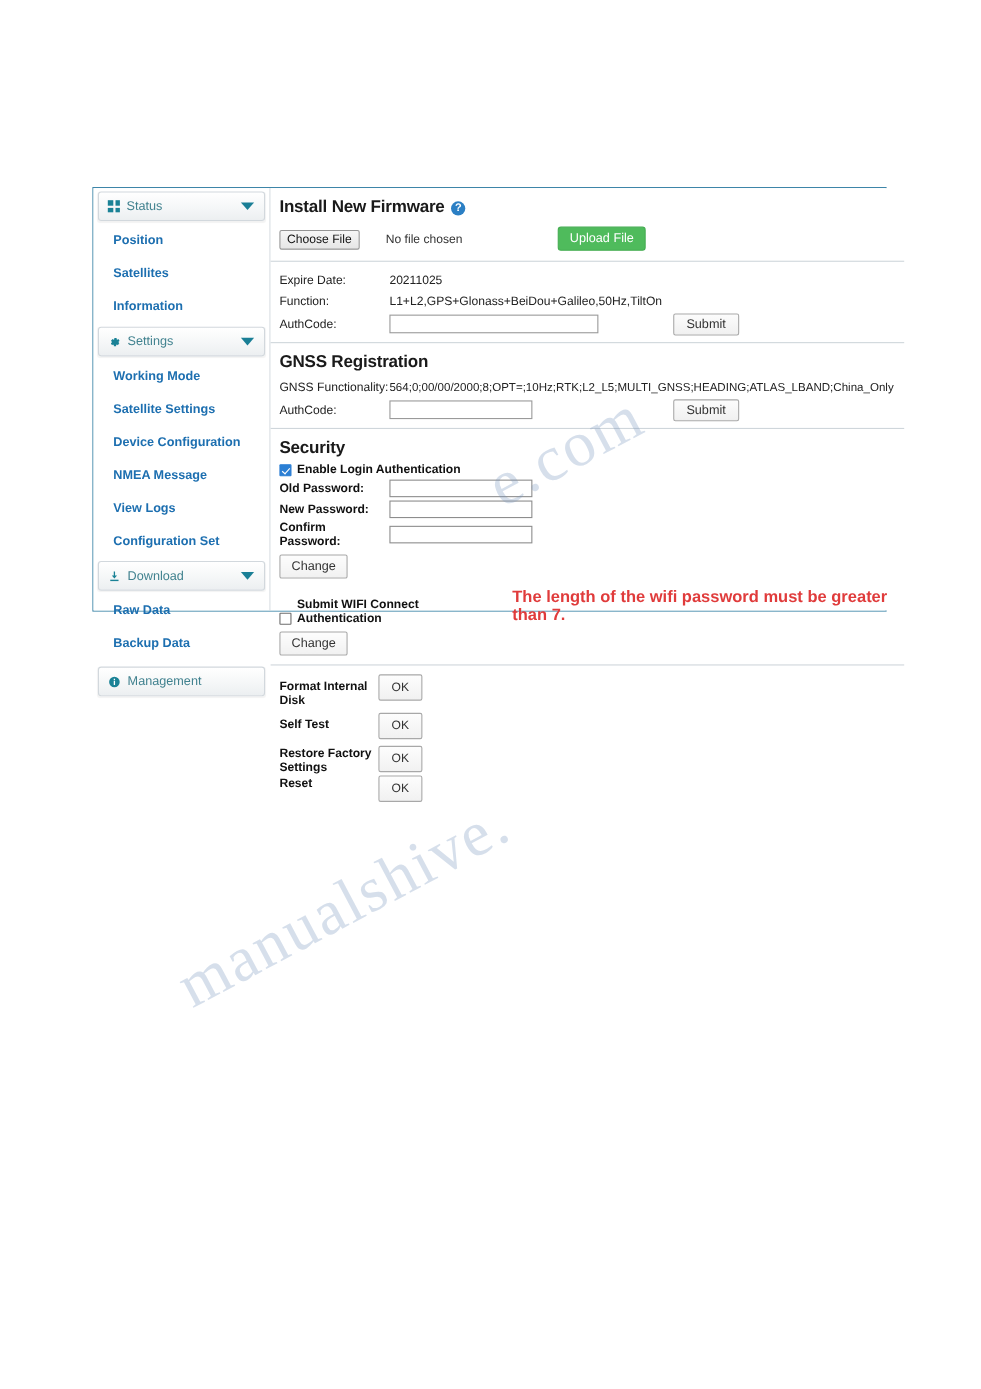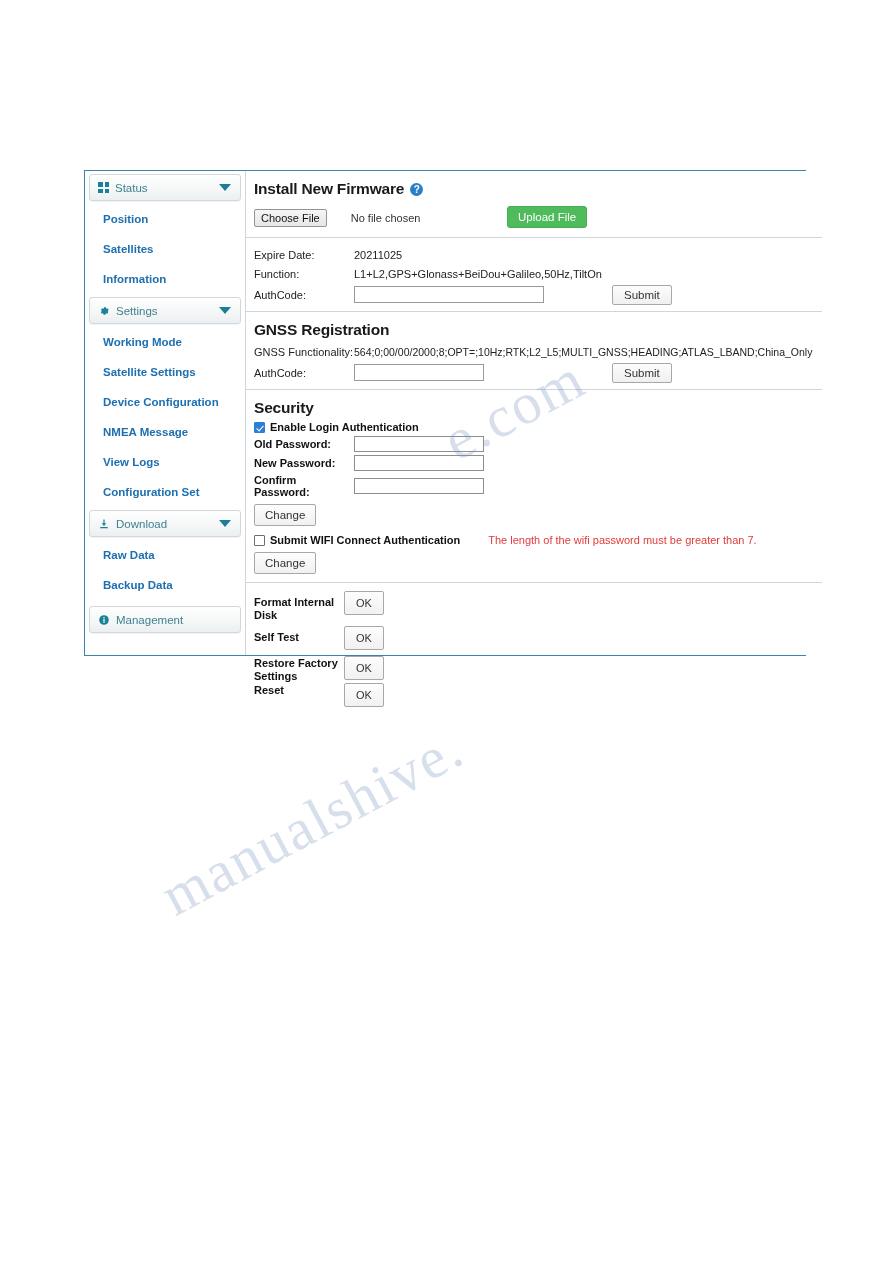--- a/index.html
+++ b/index.html
@@ -42,21 +42,21 @@
     transform: rotate(-28deg);
     transform-origin: left top;
   }
 
   
   #app-panel {
     position: absolute;
     left: 84px;
     top: 170px;
     width: 722px;
-    height: 486px;
+    height: 386px;
     box-sizing: border-box;
     border: 1px solid #3d85a8;
     background: #ffffff;
     display: flex;
     z-index: 10;
   }
 
   
   #sidebar {
     width: 161px;
@@ -268,24 +268,24 @@
     border: solid #ffffff;
     border-width: 0 1.6px 1.6px 0;
     transform: rotate(42deg);
   }
   .chk-label {
     font-size: 11px;
     font-weight: bold;
     color: #111;
   }
   .wifi-note {
-    font-size: 11px;
+    font-size: 15px;
     color: #e03b3b;
     margin-left: 28px;
-    font-weight: normal;
+    font-weight: bold;
   }
   .pw-row {
     display: flex;
     align-items: center;
     margin-top: 3px;
   }
   .pw-label {
     width: 100px;
     flex: none;
     font-size: 11px;

